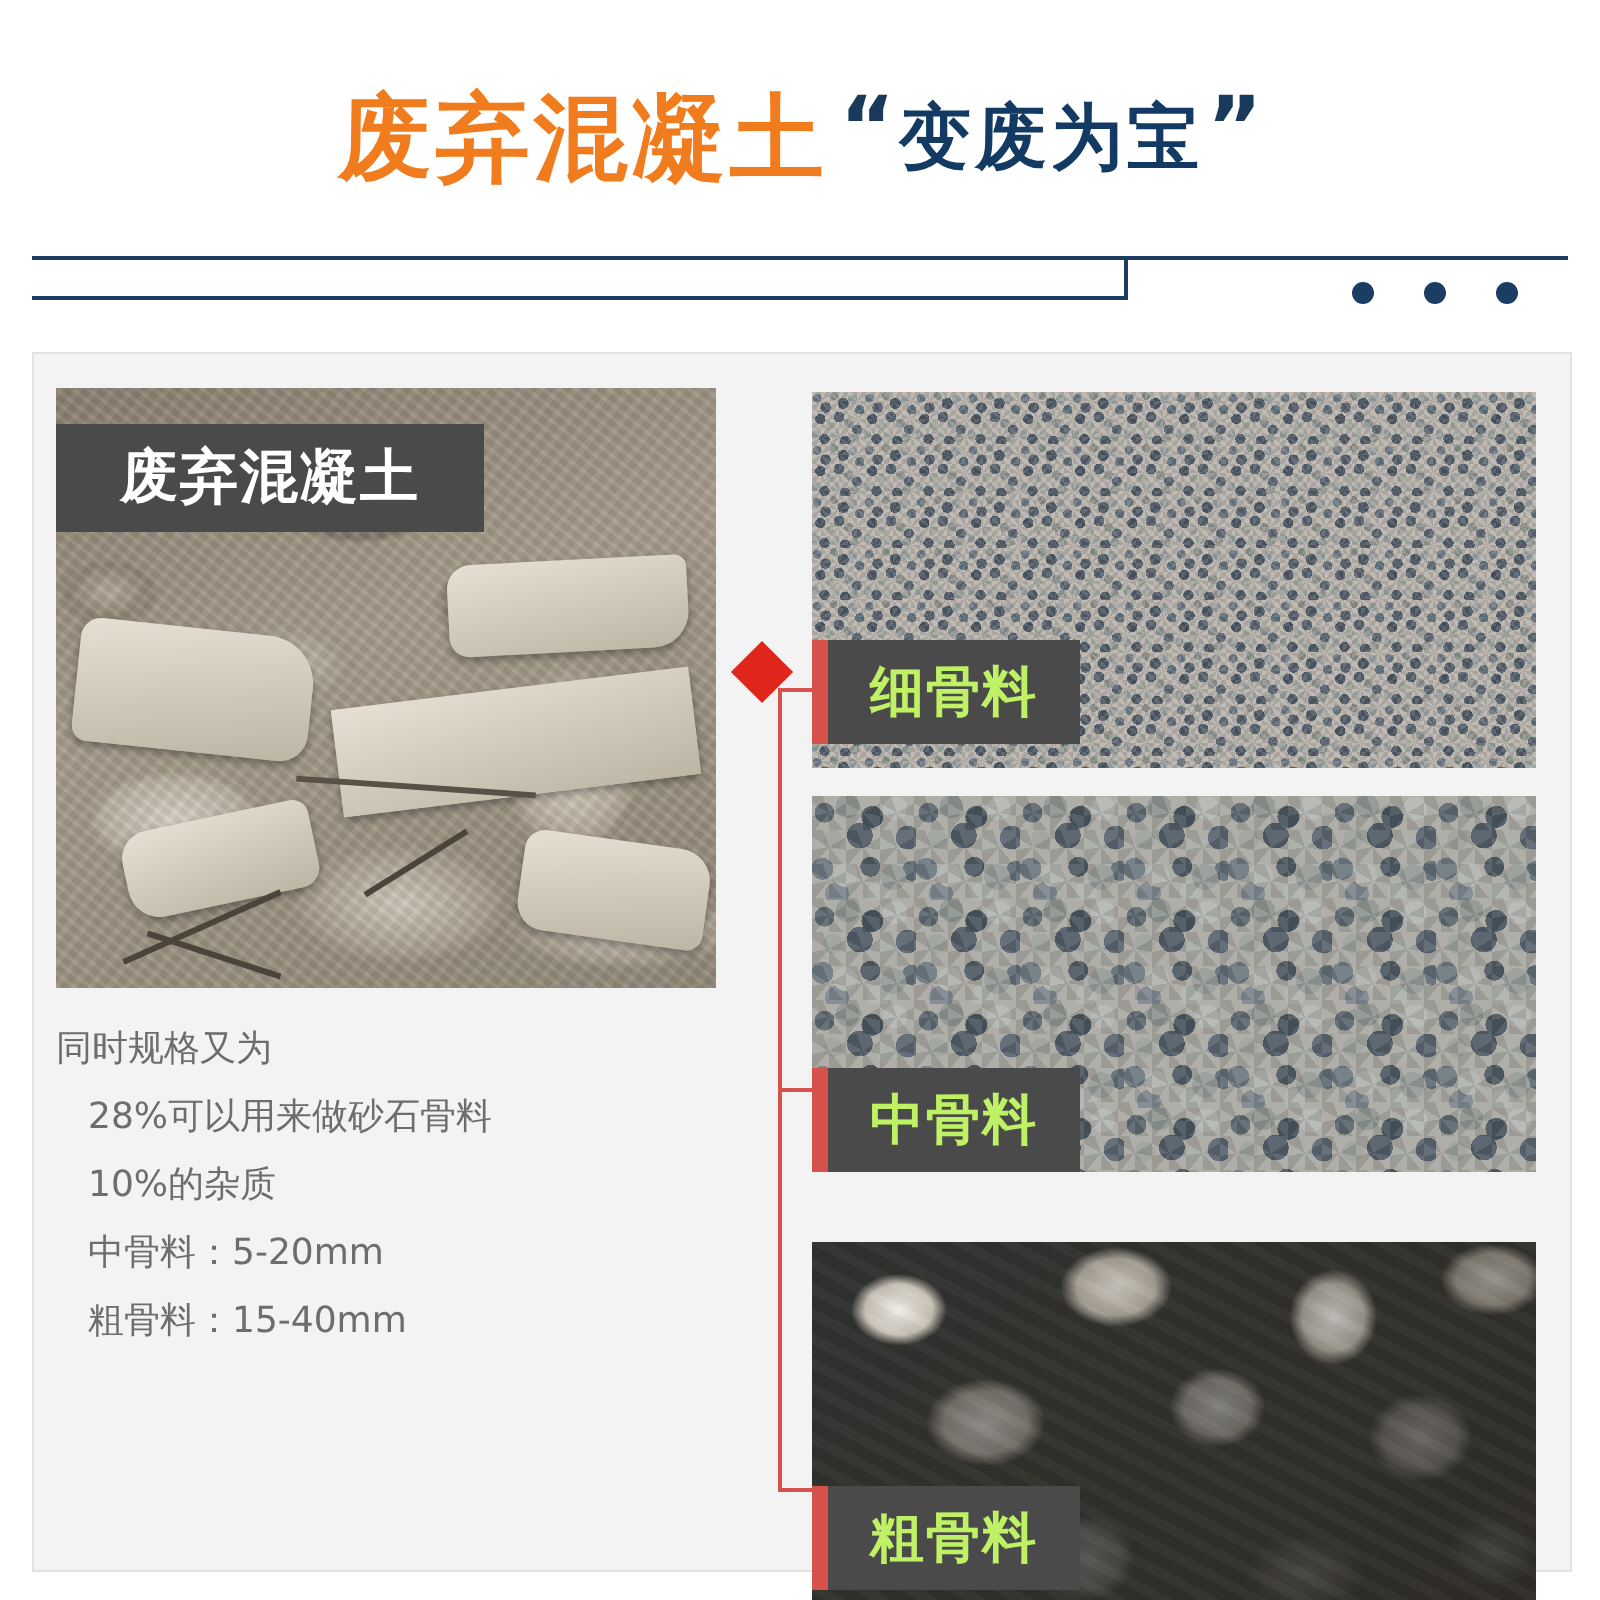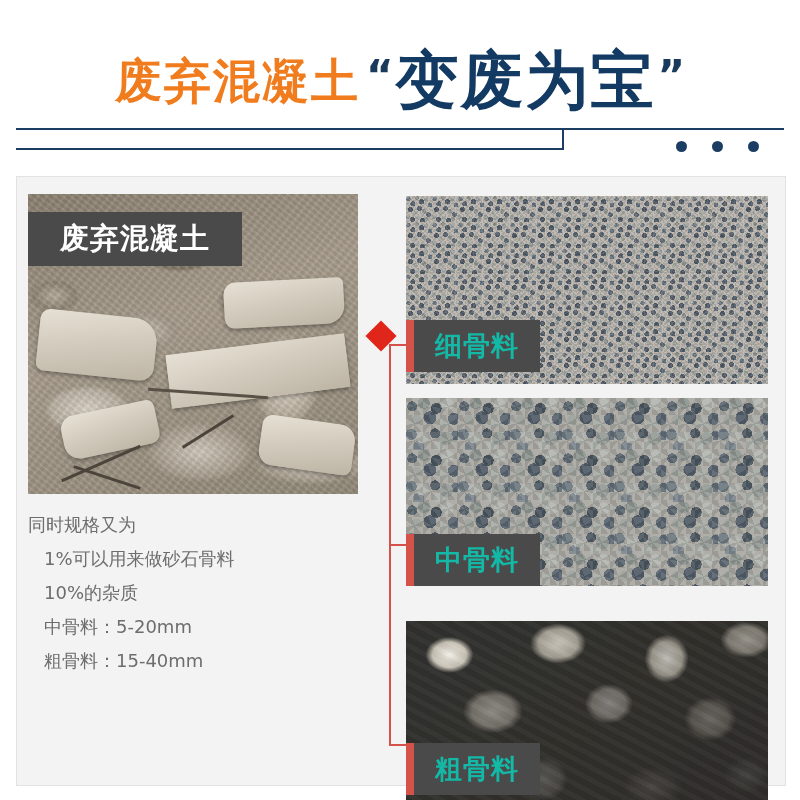--- a/index.html
+++ b/index.html
@@ -49,21 +49,21 @@
     font-size: 42px;
     font-weight: bold;
     color: #1a3a5c;
     vertical-align: middle;
     position: relative;
     top: -6px;
     margin: 0 2px 0 6px;
   }
   .title-sub {
     font-family: "DejaVu Sans", "Liberation Sans", sans-serif;
-    font-size: 63px;
+    font-size: 36px;
     font-weight: bold;
     color: #123a63;
     letter-spacing: 2px;
     vertical-align: middle;
   }
   .quote-close {
     font-family: "DejaVu Sans", "Liberation Sans", sans-serif;
     font-size: 42px;
     font-weight: bold;
     color: #1a3a5c;
@@ -368,21 +368,21 @@
     display: flex;
     align-items: center;
     justify-content: center;
     border-left: 8px solid #d4524a;
     box-sizing: border-box;
   }
   .agg-label span {
     font-family: "DejaVu Sans", "Liberation Sans", sans-serif;
     font-size: 27px;
     font-weight: bold;
-    color: #14b8a6;
+    color: #bef264;
     letter-spacing: 1px;
   }
   .agg.a1 .agg-label { bottom: 12px; }
   .agg.a2 .agg-label { bottom: 0; }
   .agg.a3 .agg-label { bottom: 14px; }
 </style>
 </head>
 <body>
 
 <div class="page">
@@ -417,21 +417,21 @@
     <div class="rebar rb1"></div>
     <div class="rebar rb2"></div>
     <div class="rebar rb4"></div>
     <div class="left-photo-label">
       <span>废弃混凝土</span>
     </div>
   </div>
 
   <div class="left-text">
     <div class="lt-line">同时规格又为</div>
-    <div class="lt-line indent">1%可以用来做砂石骨料</div>
+    <div class="lt-line indent">28%可以用来做砂石骨料</div>
     <div class="lt-line indent">10%的杂质</div>
     <div class="lt-line indent">中骨料：5-20mm</div>
     <div class="lt-line indent">粗骨料：15-40mm</div>
   </div>
 
   <div class="connector">
     <div class="conn-vert"></div>
     <div class="conn-h h1"></div>
     <div class="conn-h h2"></div>
     <div class="conn-h h3"></div>

